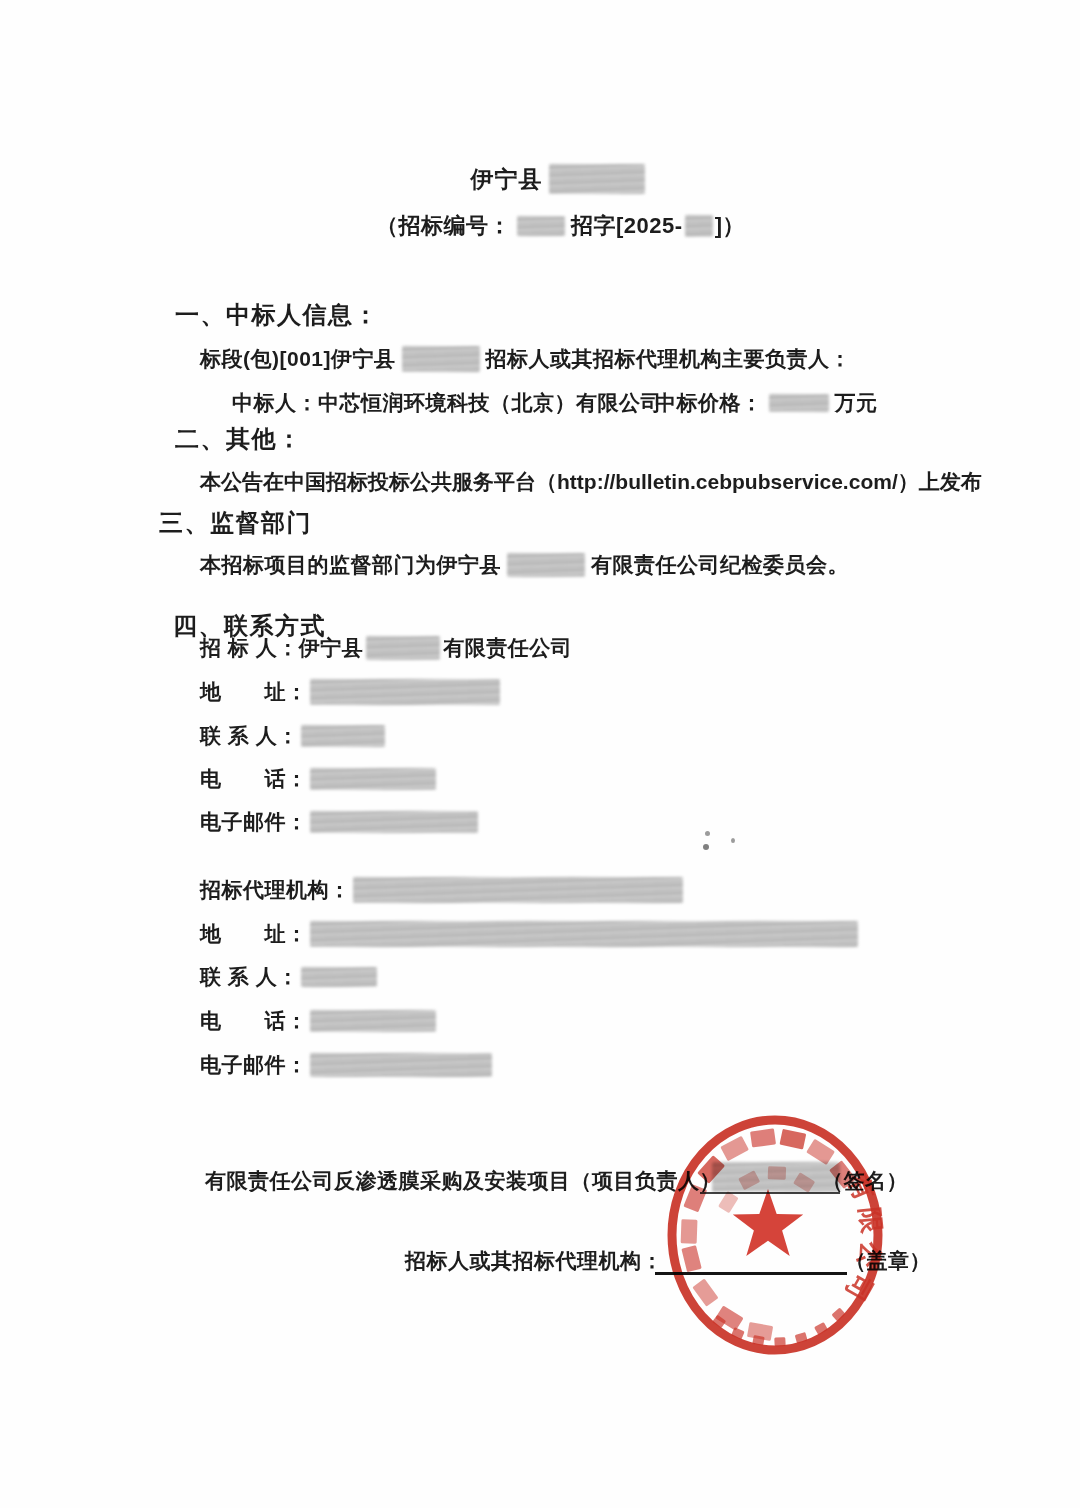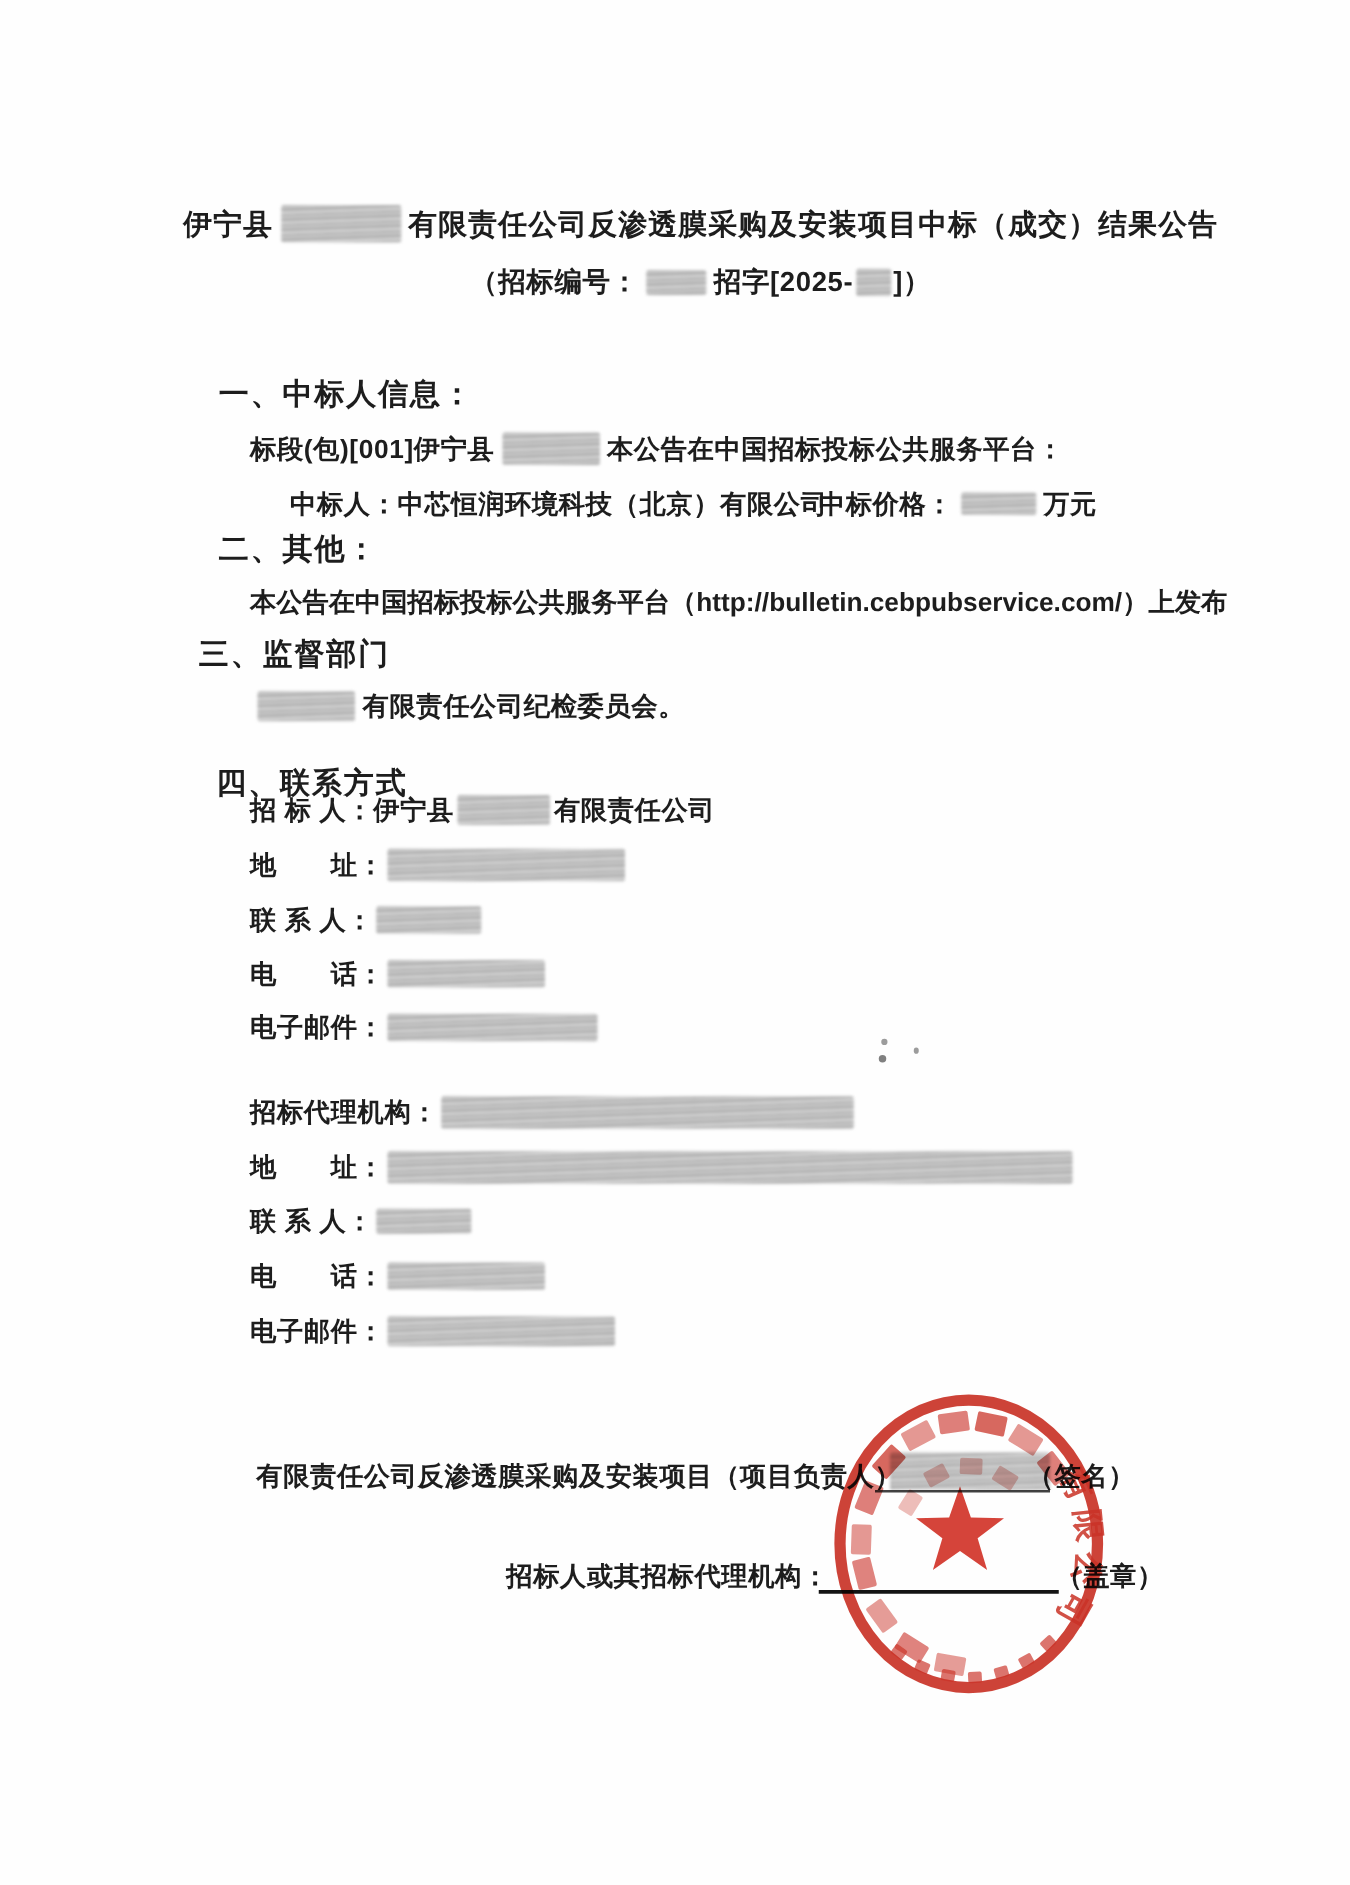--- a/index.html
+++ b/index.html
@@ -58,44 +58,44 @@
     z-index:7;
     mix-blend-mode:multiply;
   }
 </style>
 </head>
 <body>
 
 <div class="page">
 
   <div class="row center title" style="top:161px;height:36px;">
-    <span>伊宁县</span><span class="rd" style="width:96px;height:30px;"></span><span>有限责任公司反渗透膜采购及安装项目中标（成交）结果公告</span>
+    <span>伊宁县</span><span class="rd" style="width:96px;height:30px;"></span>
   </div>
 
   <div class="row center subtitle" style="top:186px;height:32px;margin-top:24px;">
     <span>（招标编号：</span><span class="rd" style="width:48px;height:20px;"></span><span>招字[2025-</span><span class="rd" style="width:28px;height:22px;margin:0 2px;"></span><span>]）</span>
   </div>
 
   <div class="row hsec" style="left:175px;top:300px;height:30px;">一、中标人信息：</div>
 
   <div class="row body" style="left:200px;top:344px;height:30px;">
-    <span>标段(包)[001]伊宁县</span><span class="rd" style="width:78px;height:26px;"></span><span>本公告在中国招标投标公共服务平台：</span>
+    <span>标段(包)[001]伊宁县</span><span class="rd" style="width:78px;height:26px;"></span><span>招标人或其招标代理机构主要负责人：</span>
   </div>
 
   <div class="row body" style="left:0;right:0;top:388px;height:30px;">
     <span class="abs" style="left:232px;"><span>中标人：</span><span>中芯恒润环境科技（北京）有限公司</span></span>
     <span class="abs" style="left:655px;display:flex;align-items:center;"><span>中标价格：</span><span class="rd" style="width:60px;height:18px;"></span><span>万元</span></span>
   </div>
 
   <div class="row hsec" style="left:175px;top:424px;height:30px;">二、其他：</div>
   <div class="row body" style="left:200px;top:467px;height:30px;letter-spacing:0;">本公告在中国招标投标公共服务平台（http://bulletin.cebpubservice.com/）上发布</div>
 
   <div class="row hsec" style="left:159px;top:508px;height:30px;">三、监督部门</div>
   <div class="row body" style="left:200px;top:550px;height:30px;">
-    <span class="rd" style="width:78px;height:24px;"></span><span>有限责任公司纪检委员会。</span>
+    <span>本招标项目的监督部门为伊宁县</span><span class="rd" style="width:78px;height:24px;"></span><span>有限责任公司纪检委员会。</span>
   </div>
 
   <div class="row hsec" style="left:173px;top:611px;height:30px;">四、联系方式</div>
 
   <div class="row body" style="left:200px;top:633px;height:30px;">
     <span class="lbl">招 标 人：</span><span>伊宁县</span><span class="rd" style="width:74px;height:24px;margin:0 3px;"></span><span>有限责任公司</span>
   </div>
   <div class="row body" style="left:200px;top:677px;height:30px;">
     <span class="lbl">地　　址：</span><span class="rd first" style="width:190px;height:26px;"></span>
   </div>

